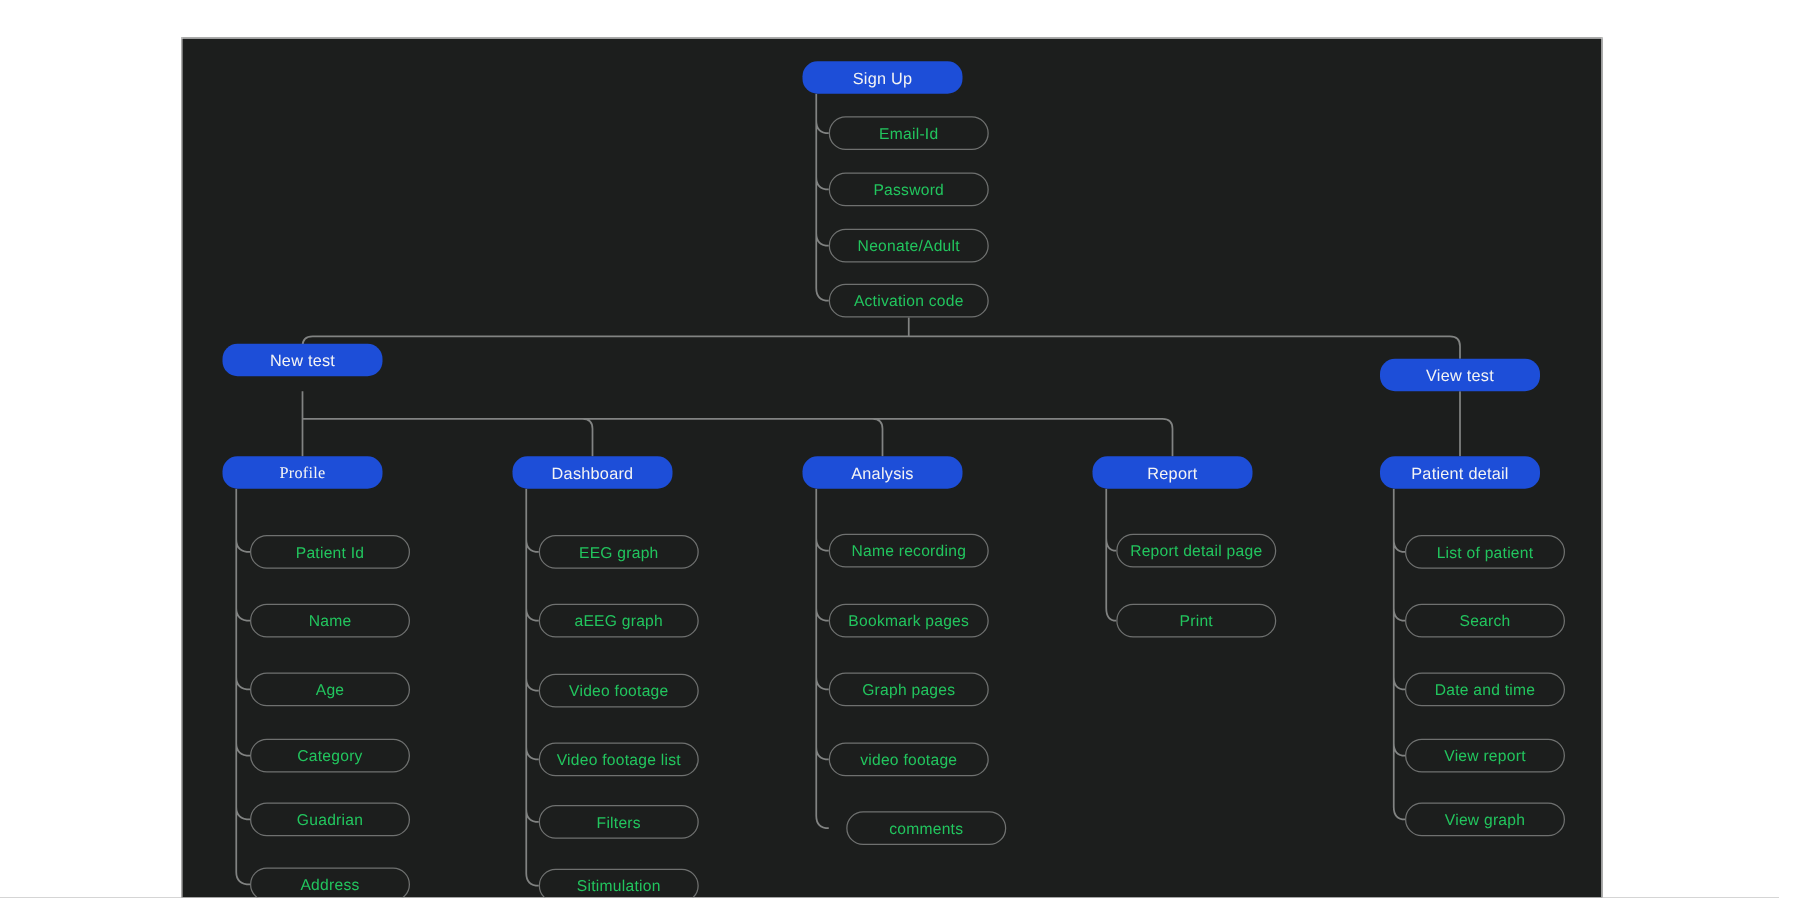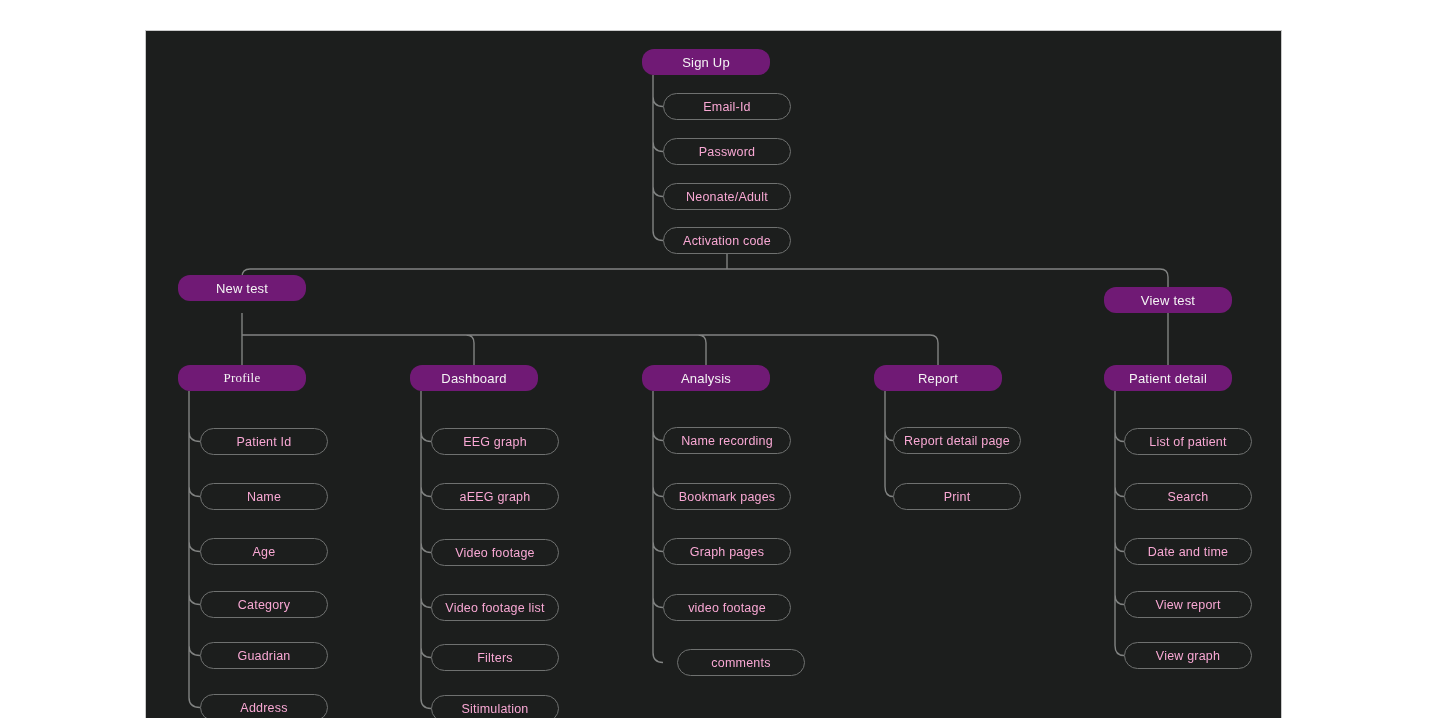--- a/index.html
+++ b/index.html
@@ -33,42 +33,42 @@
   #wires {
     position: absolute;
     left: 0;
     top: 0;
     pointer-events: none;
   }
   .pnode {
     position: absolute;
     width: 128px;
     height: 26px;
-    background: #701a75;
+    background: #1d4ed8;
     border-radius: 12px;
     display: flex;
     align-items: center;
     justify-content: center;
     color: #f4f4f4;
     font-size: 13px;
     letter-spacing: 0.2px;
     white-space: nowrap;
   }
   .cnode {
     position: absolute;
     width: 128px;
     height: 27px;
     background: transparent;
     border: 1.2px solid #6f7170;
     border-radius: 13.5px;
     box-sizing: border-box;
     display: flex;
     align-items: center;
     justify-content: center;
-    color: #f9a8d4;
+    color: #22c55e;
     font-size: 12.5px;
     letter-spacing: 0.2px;
     white-space: nowrap;
   }
 </style>
 </head>
 <body>
 
 <div id="stage">
   <div id="canvas">

